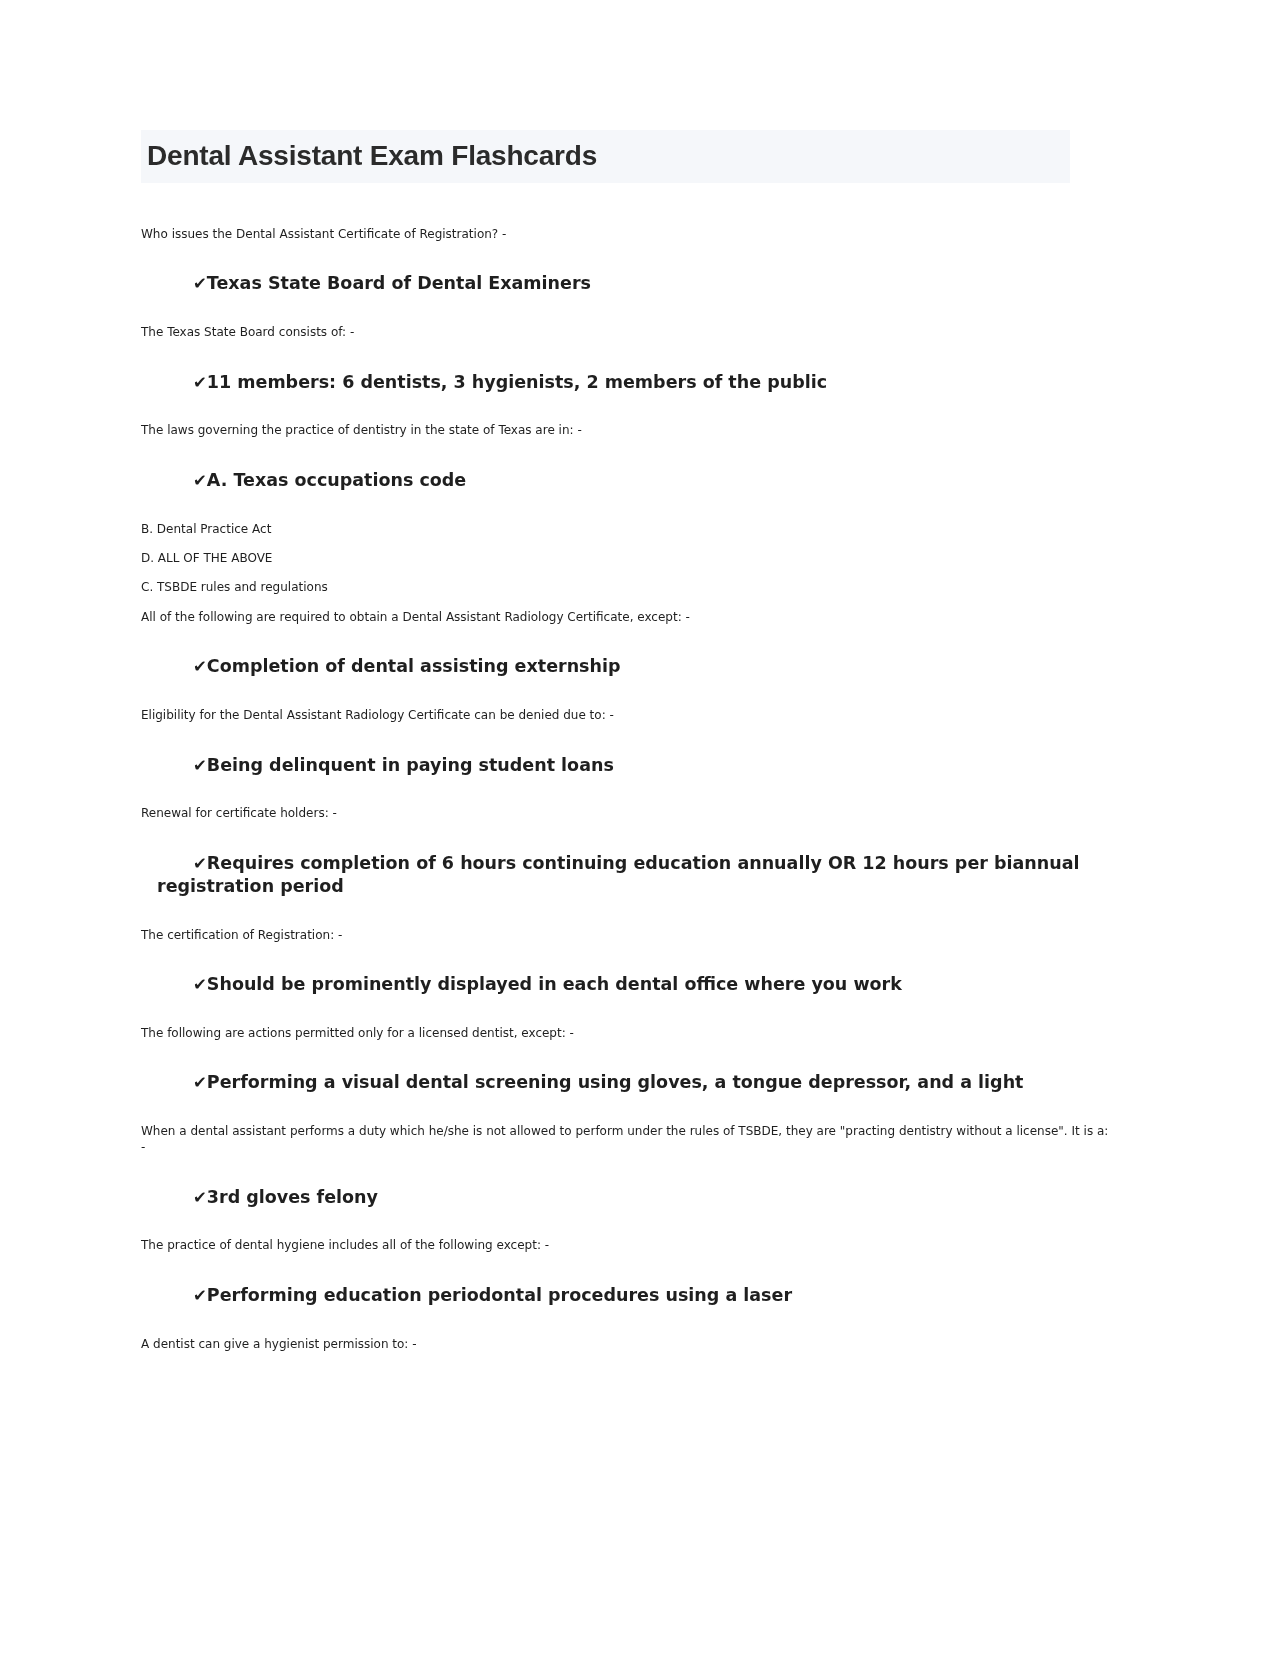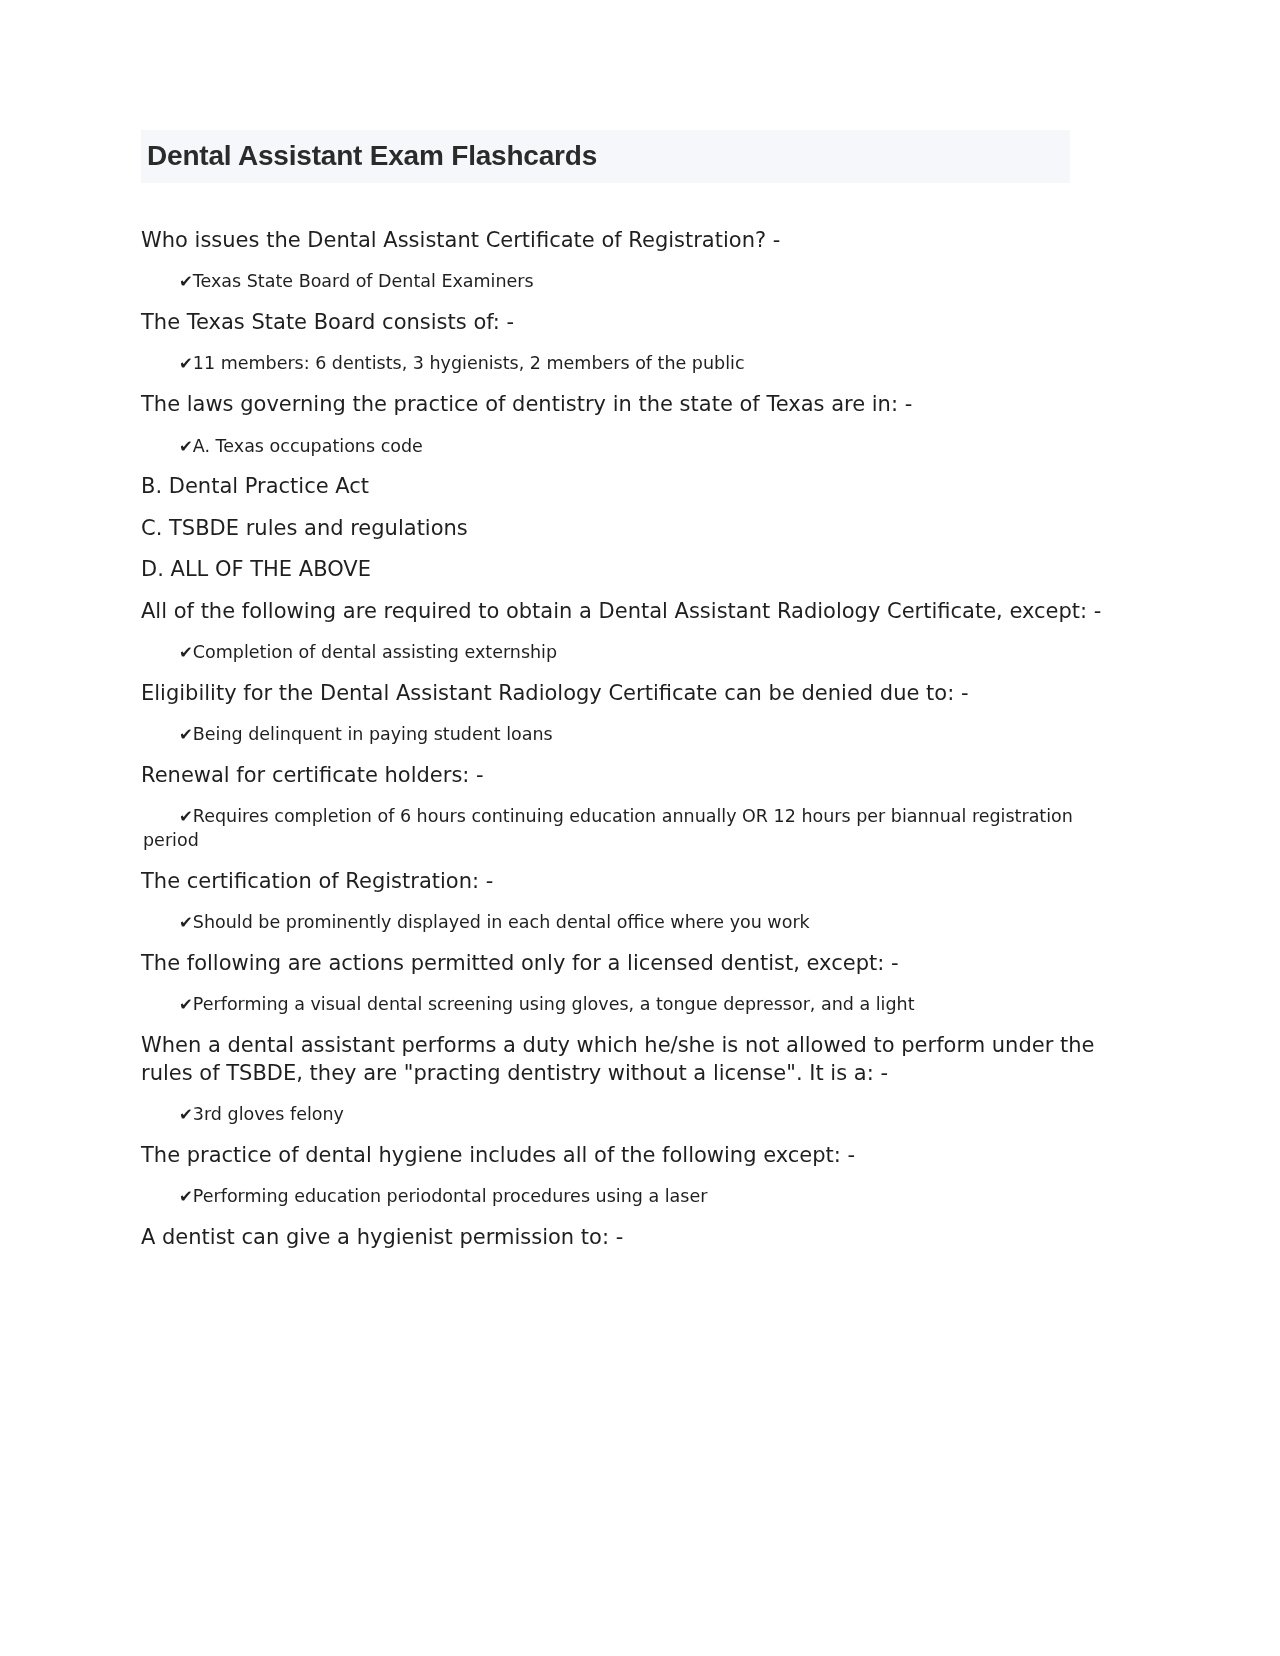--- a/index.html
+++ b/index.html
@@ -32,33 +32,34 @@
     font-weight: bold;
     color: #2b2b2b;
     line-height: 1.12;
     letter-spacing: -0.2px;
     margin: 0;
   }
   .content {
     margin: 0 165px 0 141px;
   }
   .q {
-    font-size: 21px;
+    font-size: 12px;
     line-height: 1.33;
     color: #1f1f1f;
     margin: 0;
     padding: 13.5px 0 0 0;
   }
   .a {
     font-size: 17.5px;
     line-height: 1.33;
     color: #1f1f1f;
-    margin: 2px;
+    margin: 16px;
     padding: 13.5px 0 0 0;
     text-indent: 36px;
+    font-weight: bold;
   }
   .check {
     font-size: 16.5px;
     color: #1f1f1f;
   }
   .spacer-top { height: 30px; }
 </style>
 </head>
 <body>
 
@@ -71,22 +72,22 @@
   <div class="content">
     <div class="spacer-top"></div>
     <div id="blocks">
         <p class="q">Who issues the Dental Assistant Certificate of Registration? -</p>
         <p class="a"><span class="check">✔</span><span>Texas State Board of Dental Examiners</span></p>
         <p class="q">The Texas State Board consists of: -</p>
         <p class="a"><span class="check">✔</span><span>11 members: 6 dentists, 3 hygienists, 2 members of the public</span></p>
         <p class="q">The laws governing the practice of dentistry in the state of Texas are in: -</p>
         <p class="a"><span class="check">✔</span><span>A. Texas occupations code</span></p>
         <p class="q">B. Dental Practice Act</p>
+        <p class="q">D. ALL OF THE ABOVE</p>
         <p class="q">C. TSBDE rules and regulations</p>
-        <p class="q">D. ALL OF THE ABOVE</p>
         <p class="q">All of the following are required to obtain a Dental Assistant Radiology Certificate, except: -</p>
         <p class="a"><span class="check">✔</span><span>Completion of dental assisting externship</span></p>
         <p class="q">Eligibility for the Dental Assistant Radiology Certificate can be denied due to: -</p>
         <p class="a"><span class="check">✔</span><span>Being delinquent in paying student loans</span></p>
         <p class="q">Renewal for certificate holders: -</p>
         <p class="a"><span class="check">✔</span><span>Requires completion of 6 hours continuing education annually OR 12 hours per biannual registration period</span></p>
         <p class="q">The certification of Registration: -</p>
         <p class="a"><span class="check">✔</span><span>Should be prominently displayed in each dental office where you work</span></p>
         <p class="q">The following are actions permitted only for a licensed dentist, except: -</p>
         <p class="a"><span class="check">✔</span><span>Performing a visual dental screening using gloves, a tongue depressor, and a light</span></p>

